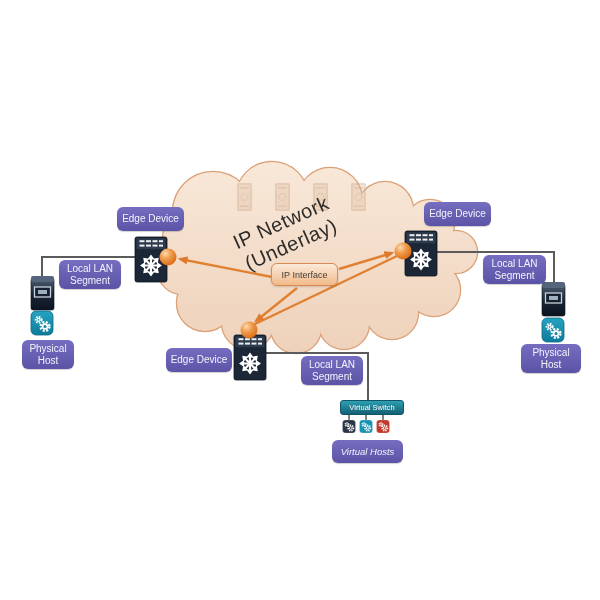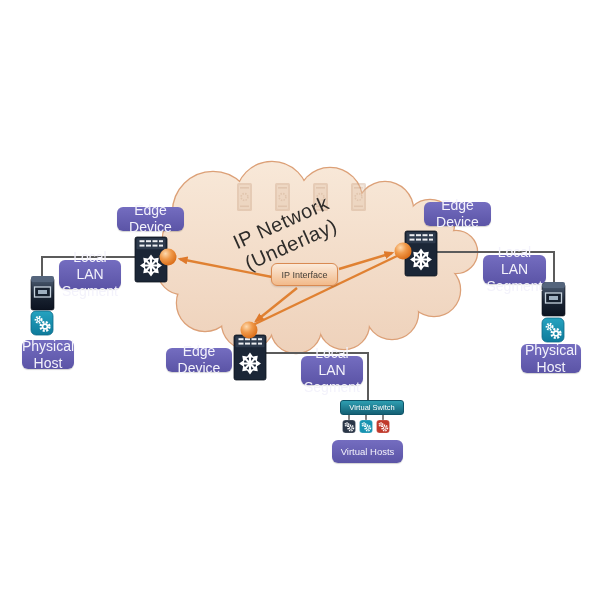--- a/index.html
+++ b/index.html
@@ -1,21 +1,21 @@
 <!DOCTYPE html>
 <html><head>
 <meta charset="utf-8">
 <style>
   html,body{margin:0;padding:0;background:#ffffff;}
   #canvas{position:relative;width:600px;height:600px;background:#ffffff;overflow:hidden;
           font-family:"Liberation Sans","DejaVu Sans",sans-serif;}
   #diagram-svg{position:absolute;left:0;top:0;z-index:0;}
   .plabel{position:absolute;z-index:3;display:flex;align-items:center;justify-content:center;
           text-align:center;background:linear-gradient(#746DC0,#5B54A6);color:#F3F2FB;
-          border-radius:6px;font-size:14px;line-height:1.2;padding:1px 2px;box-sizing:border-box;
+          border-radius:6px;font-size:10px;line-height:1.2;padding:1px 2px;box-sizing:border-box;
           box-shadow:0 1px 1px rgba(0,0,0,.18);}
   #cloud-title{position:absolute;z-index:1;left:205px;top:209px;width:165px;height:56px;
           transform:rotate(-24deg);text-align:center;color:#2E2C2A;font-size:20px;line-height:1.2;
           letter-spacing:.5px;}
   #cloud-title span{display:block;}
   #ip-interface{position:absolute;z-index:3;left:271px;top:263px;width:67px;height:23px;
           display:flex;align-items:center;justify-content:center;font-size:9px;color:#46413A;
           background:linear-gradient(#FBEADA,#F2BA8A);border:1.5px solid #D98A52;border-radius:6px;
           box-shadow:0 1px 2px rgba(0,0,0,.15);box-sizing:border-box;}
   #vswitch-box{position:absolute;z-index:3;left:340px;top:400px;width:64px;height:15px;
@@ -188,15 +188,15 @@
 
 <div class="plabel" style="left:59px;top:260px;width:62px;height:29px;">Local LAN Segment</div>
 <div class="plabel" style="left:483px;top:255px;width:63px;height:29px;">Local LAN Segment</div>
 <div class="plabel" style="left:301px;top:356px;width:62px;height:29px;">Local LAN Segment</div>
 
 <div class="plabel" style="left:22px;top:340px;width:52px;height:29px;">Physical Host</div>
 <div class="plabel" style="left:521px;top:344px;width:60px;height:29px;">Physical Host</div>
 
 <div id="vswitch-box">Virtual Switch</div>
 
-<div class="plabel" style="left:332px;top:440px;width:71px;height:23px;font-size:9.5px;">Virtual Hosts</div>
+<div class="plabel" style="left:332px;top:440px;width:71px;height:23px;font-size:9.5px;font-style:italic;">Virtual Hosts</div>
 
 </div>
 
 </body></html>

